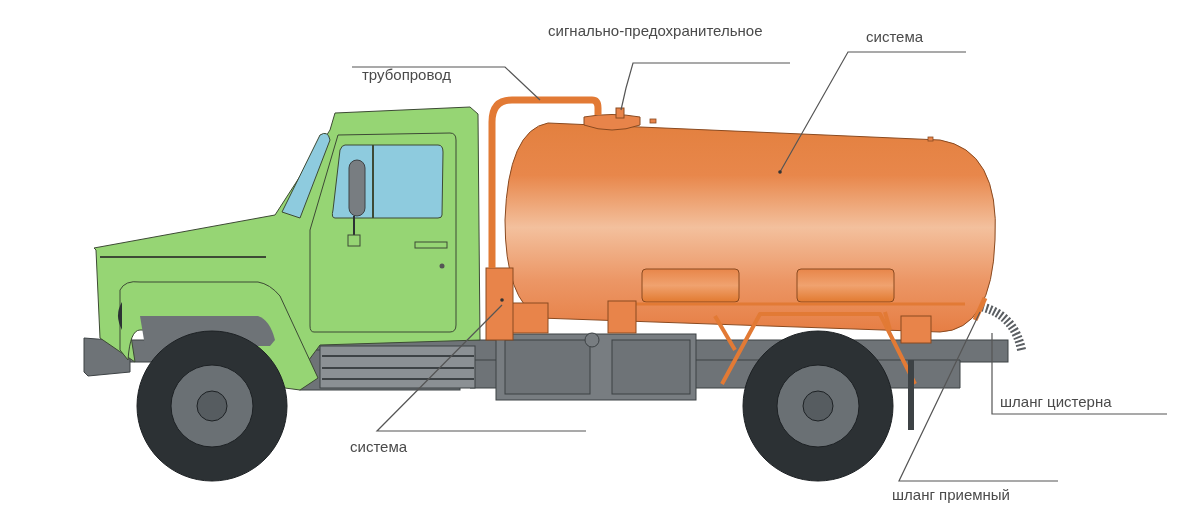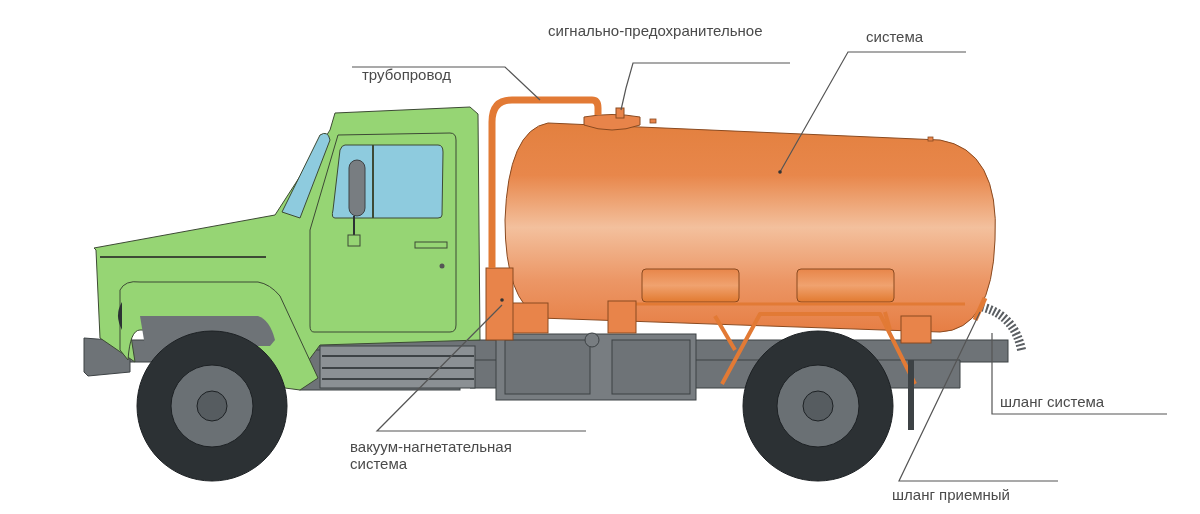--- a/index.html
+++ b/index.html
@@ -130,19 +130,18 @@
 
 <div class="label" style="left:362px; top:42px;margin-top:24px;">трубопровод</div>
 
 <div class="label center" style="left:548px; top:22px; width:300px;">
   <div>сигнально-предохранительное</div>
 </div>
 
 <div class="label" style="left:866px; top:28px;">система</div>
 
 <div class="label center" style="left:350px; top:438px; width:290px;">
-  <div>вакуум-нагнетательная</div>
   <div>система</div>
 </div>
 
-<div class="label" style="left:1000px; top:393px;">шланг система</div>
+<div class="label" style="left:1000px; top:393px;">шланг цистерна</div>
 
 <div class="label" style="left:892px; top:486px;">шланг приемный</div>
 
 </body></html>

